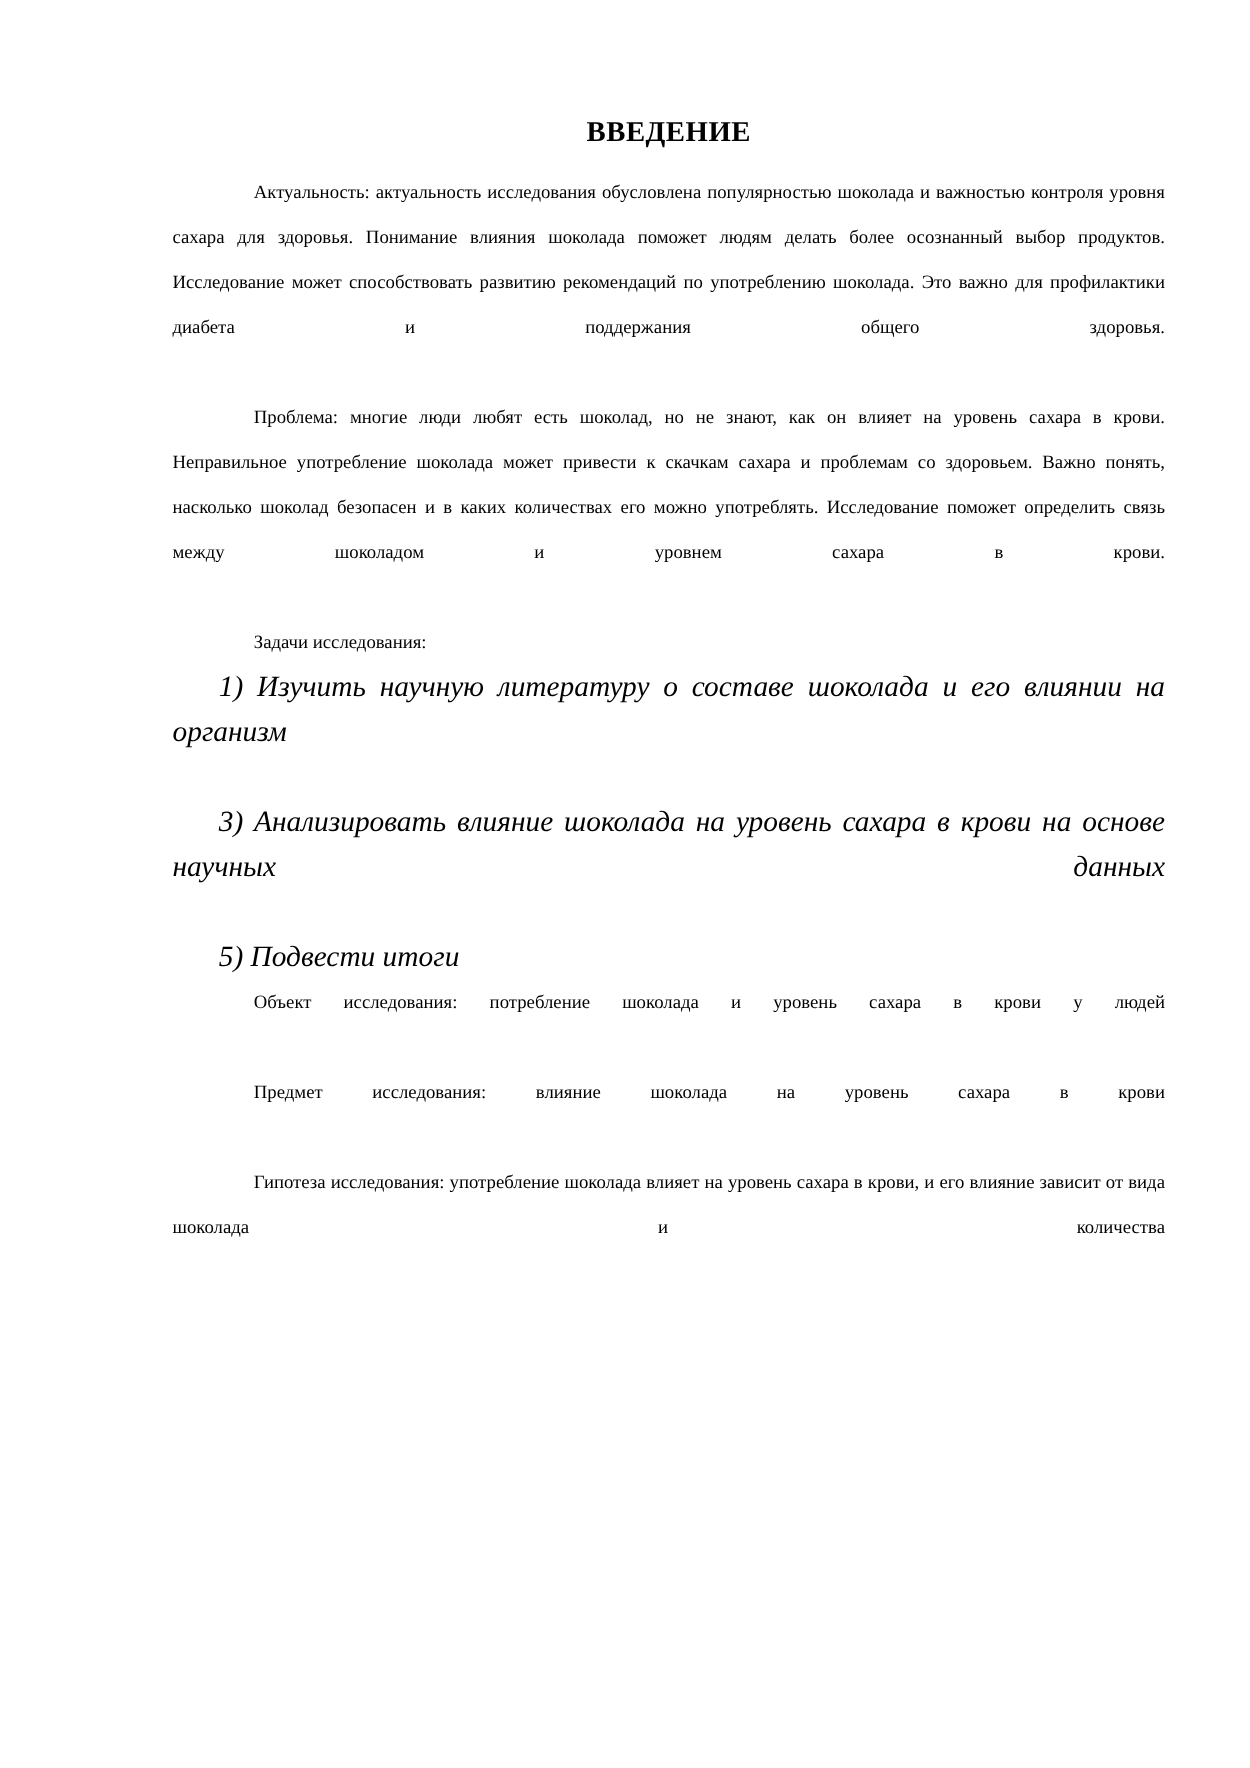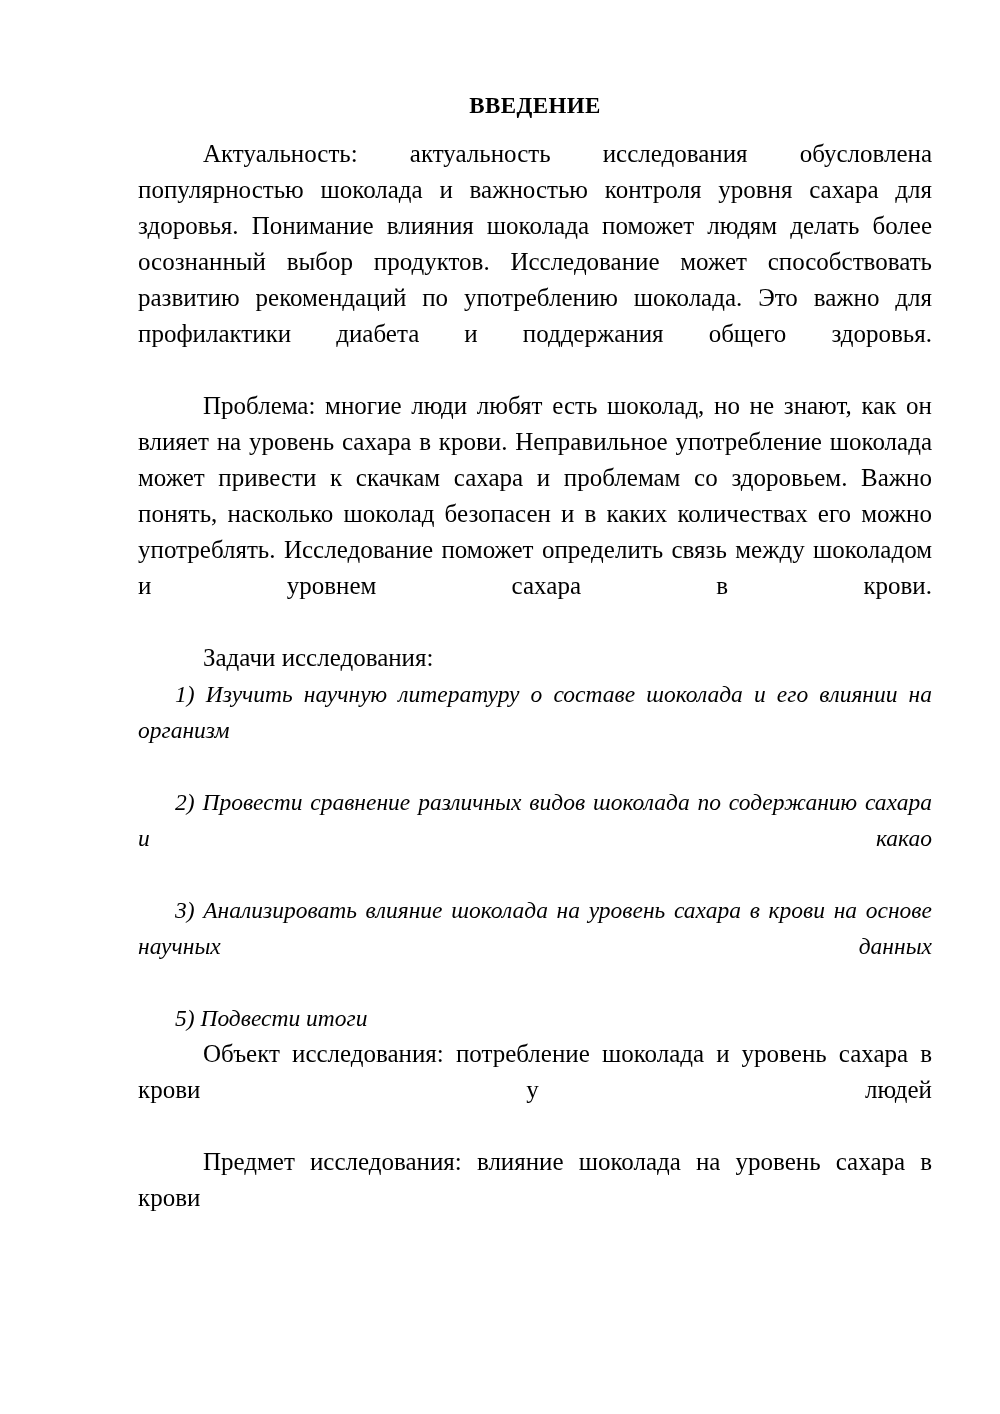--- a/index.html
+++ b/index.html
@@ -27,21 +27,21 @@
   }
   .doc-title {
     font-size: 23px;
     font-weight: bold;
     text-align: center;
     letter-spacing: 0.4px;
     line-height: 36px;
     margin: 0 0 12px 0;
   }
   .para {
-    font-size: 25px;
+    font-size: 15px;
     line-height: 36px;
     text-align: justify;
     text-justify: inter-word;
     text-indent: 65px;
     margin: 0;
     hyphens: none;
     word-spacing: 0px;
   }
   .para + .para {
     margin-top: 0px;
@@ -87,21 +87,20 @@
 
     <p class="para">Актуальность: актуальность исследования обусловлена популярностью шоколада и важностью контроля уровня сахара для здоровья. Понимание влияния шоколада поможет людям делать более осознанный выбор продуктов. Исследование может способствовать развитию рекомендаций по употреблению шоколада. Это важно для профилактики диабета и поддержания общего здоровья.</p>
 
     <p class="para">Проблема: многие люди любят есть шоколад, но не знают, как он влияет на уровень сахара в крови. Неправильное употребление шоколада может привести к скачкам сахара и проблемам со здоровьем. Важно понять, насколько шоколад безопасен и в каких количествах его можно употреблять. Исследование поможет определить связь между шоколадом и уровнем сахара в крови.</p>
 
 
     <p class="para no-stretch">Задачи исследования:</p>
 
     <p class="list-item">1) Изучить научную литературу о составе шоколада и его влиянии на организм</p>
 
-    <p class="list-item">2) Провести сравнение различных видов шоколада по содержанию сахара и какао</p>
 
     <p class="list-item">3) Анализировать влияние шоколада на уровень сахара в крови на основе научных данных</p>
 
 
     <p class="list-item no-stretch">5) Подвести итоги</p>
 
     <p class="para">Объект исследования: потребление шоколада и уровень сахара в крови у людей</p>
 
     <p class="para">Предмет исследования: влияние шоколада на уровень сахара в крови</p>
 

